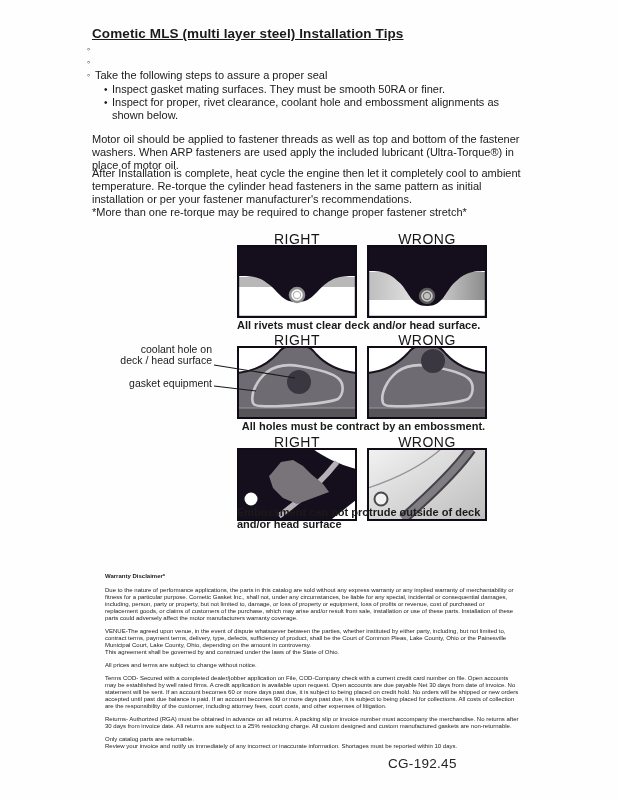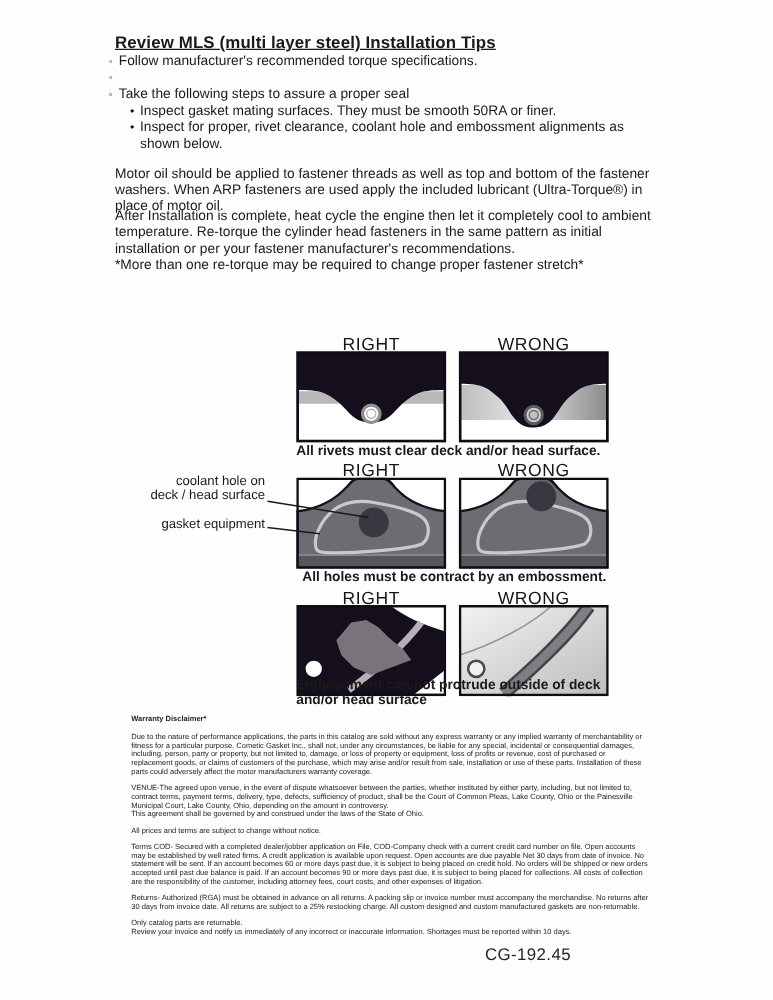--- a/index.html
+++ b/index.html
@@ -23,21 +23,21 @@
   .bullet-row{display:flex;}
   .bullet-marker{width:8px;flex:0 0 8px;font-size:9px;line-height:13.2px;}
   .sub{margin-left:17px;}
   .sub .bullet-marker{font-size:10px;}
   .diesel-heading{left:92px;top:114px;font-size:12.5px;font-weight:bold;}
   .para{left:92px;font-size:11px;line-height:13px;width:440px;}
   .p1{top:133px;}
   .p2{top:167px;}
   .p3{top:206px;}
 
-  .figures{left:0;top:230px;width:618px;height:330px;margin-top:36px;}
+  .figures{left:0;top:230px;width:618px;height:330px;}
   .fig-label{
     width:120px;text-align:center;
     font-size:14px;letter-spacing:0.5px;color:#151515;
   }
   .fig-caption{
     font-size:11px;font-weight:bold;line-height:12px;
     white-space:pre-line;
   }
   .leader-svg{left:0;top:0;width:618px;height:330px;pointer-events:none;z-index:5;}
   .callout{
@@ -49,26 +49,25 @@
   .legal{left:105px;top:573px;width:414px;font-size:6px;line-height:7px;color:#222;}
   .legal-heading{font-weight:bold;margin-bottom:7px;}
   .legal p{margin:0 0 6px 0;white-space:pre-line;}
   .page-number{left:388px;top:756px;font-size:13.5px;letter-spacing:0.3px;color:#242424;}
 </style>
 </head>
 <body>
 
 <div class="page">
 
-  <div class="abs title">Review MLS (multi layer steel) Installation Tips</div>
+  <div class="abs title">Cometic MLS (multi layer steel) Installation Tips</div>
 
   <div class="abs bullets">
     <div class="bullet-row">
       <span class="bullet-marker">◦</span>
-      <span>Follow manufacturer's recommended torque specifications.</span>
     </div>
     <div class="bullet-row">
       <span class="bullet-marker">◦</span>
     </div>
     <div class="bullet-row">
       <span class="bullet-marker">◦</span>
       <span>Take the following steps to assure a proper seal</span>
     </div>
     <div class="bullet-row sub">
       <span class="bullet-marker">•</span>

